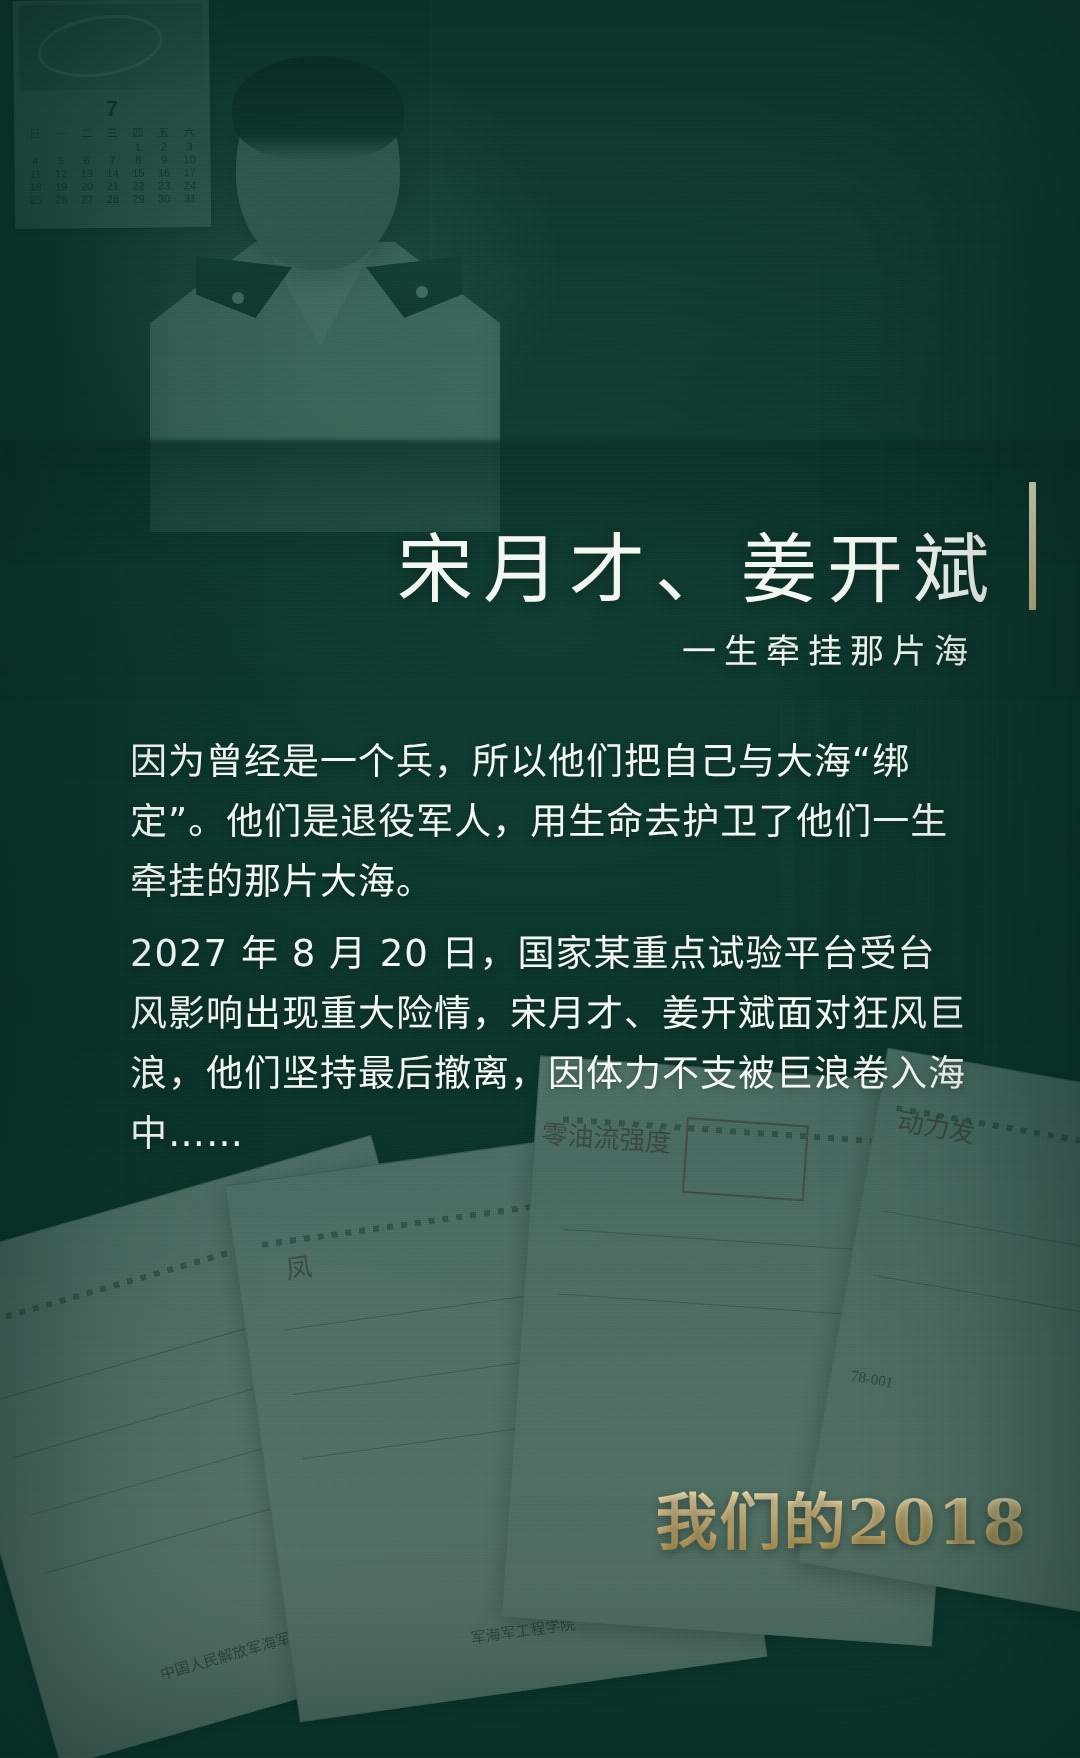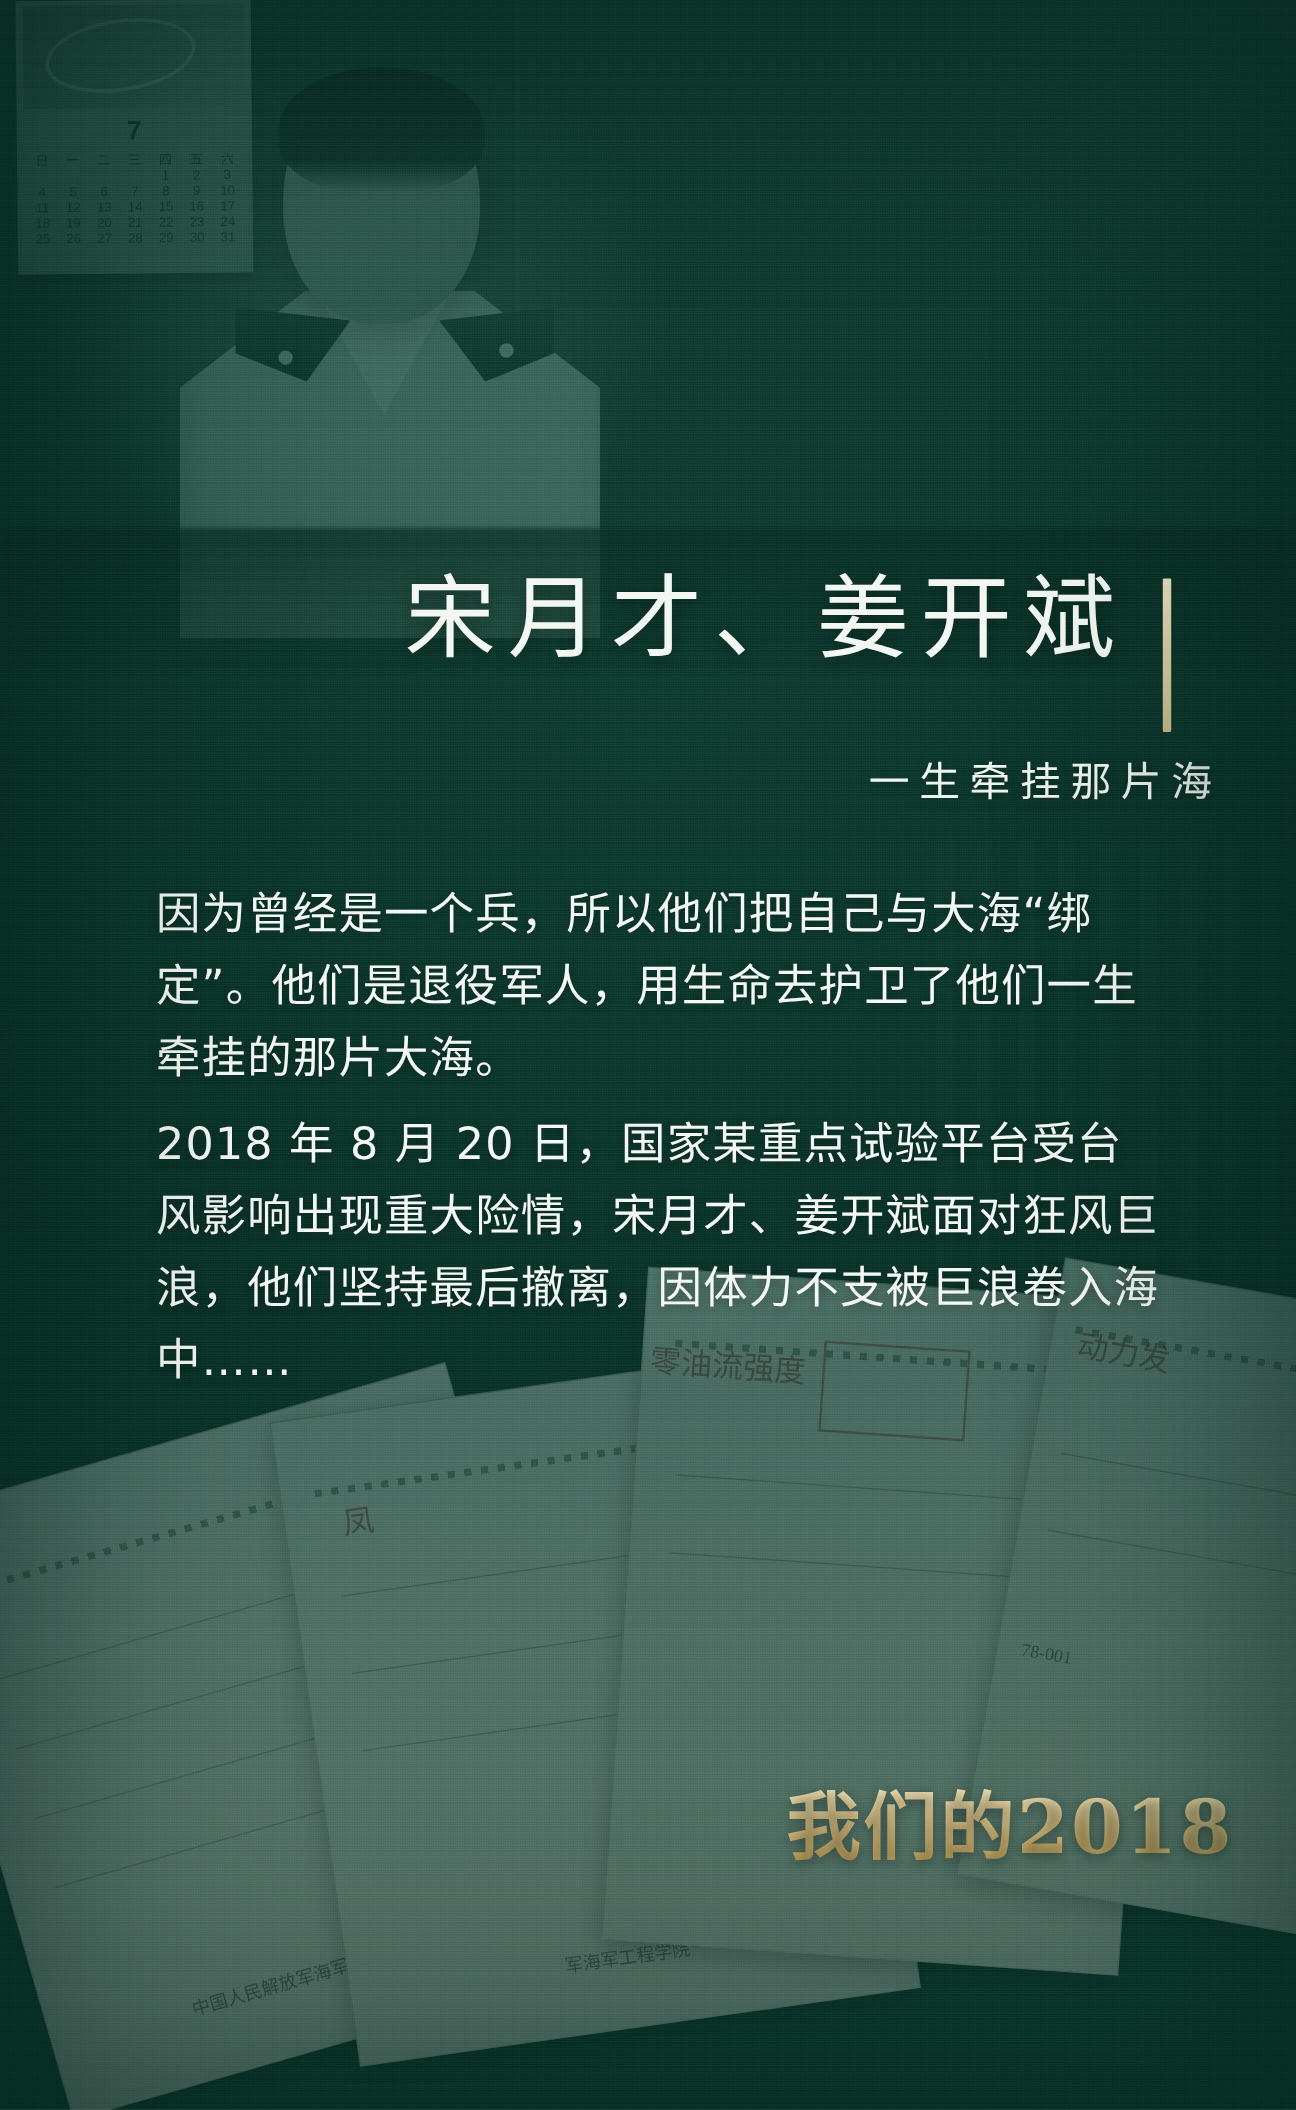--- a/index.html
+++ b/index.html
@@ -154,39 +154,39 @@
     position: absolute; inset: 0;
     background-image:
       repeating-linear-gradient(0deg, rgba(255,255,255,0.022) 0 1px, rgba(0,0,0,0.022) 1px 2px),
       repeating-linear-gradient(90deg, rgba(255,255,255,0.016) 0 1px, rgba(0,0,0,0.016) 1px 2px);
     opacity: .9;
   }
 
   
   .title-block { position: absolute; left: 0; right: 0; top: 476px; }
   .title-row {
-    display: flex; align-items: flex-start; justify-content: flex-end;
-    padding-right: 104px;
+    display: flex; align-items: flex-end; justify-content: flex-end;
+    padding-right: 44px;
   }
   .main-title {
     font-family: "DejaVu Serif", "Liberation Serif", serif;
     font-size: 76px;
     letter-spacing: 10px;
     color: #f3f7f2;
     text-shadow: 0 3px 14px rgba(0,0,0,0.35);
     line-height: 1.05;
   }
   .title-bar {
     width: 7px; height: 128px; margin-left: 30px; margin-top: 6px;
     background: linear-gradient(180deg, #f0e7c8, #cdbb8a);
     border-radius: 1px;
   }
   .subtitle-row {
     display: flex; justify-content: flex-end;
-    padding-right: 62px; margin-top: 14px;
+    padding-right: 104px; margin-top: 14px;
   }
   .sub-title {
     font-family: "DejaVu Serif", "Liberation Serif", serif;
     font-size: 34px;
     letter-spacing: 8px;
     color: #eef4ee;
     text-shadow: 0 2px 10px rgba(0,0,0,0.35);
   }
 
   .body-block {
@@ -358,21 +358,21 @@
       <div class="main-title">宋月才、姜开斌</div>
       <div class="title-bar"></div>
     </div>
     <div class="subtitle-row">
       <div class="sub-title">一生牵挂那片海</div>
     </div>
   </div>
 
   <div class="body-block">
     <p>因为曾经是一个兵，所以他们把自己与大海“绑定”。他们是退役军人，用生命去护卫了他们一生牵挂的那片大海。</p>
-    <p>2018 年 8 月 20 日，国家某重点试验平台受台风影响出现重大险情，宋月才、姜开斌面对狂风巨浪，他们坚持最后撤离，因体力不支被巨浪卷入海中……</p>
+    <p>2027 年 8 月 20 日，国家某重点试验平台受台风影响出现重大险情，宋月才、姜开斌面对狂风巨浪，他们坚持最后撤离，因体力不支被巨浪卷入海中……</p>
   </div>
 
   <div class="logo">
     <div class="logo-main">我们的2018</div>
   </div>
 
   <div class="vignette"></div>
 </div>
 
 </body></html>

